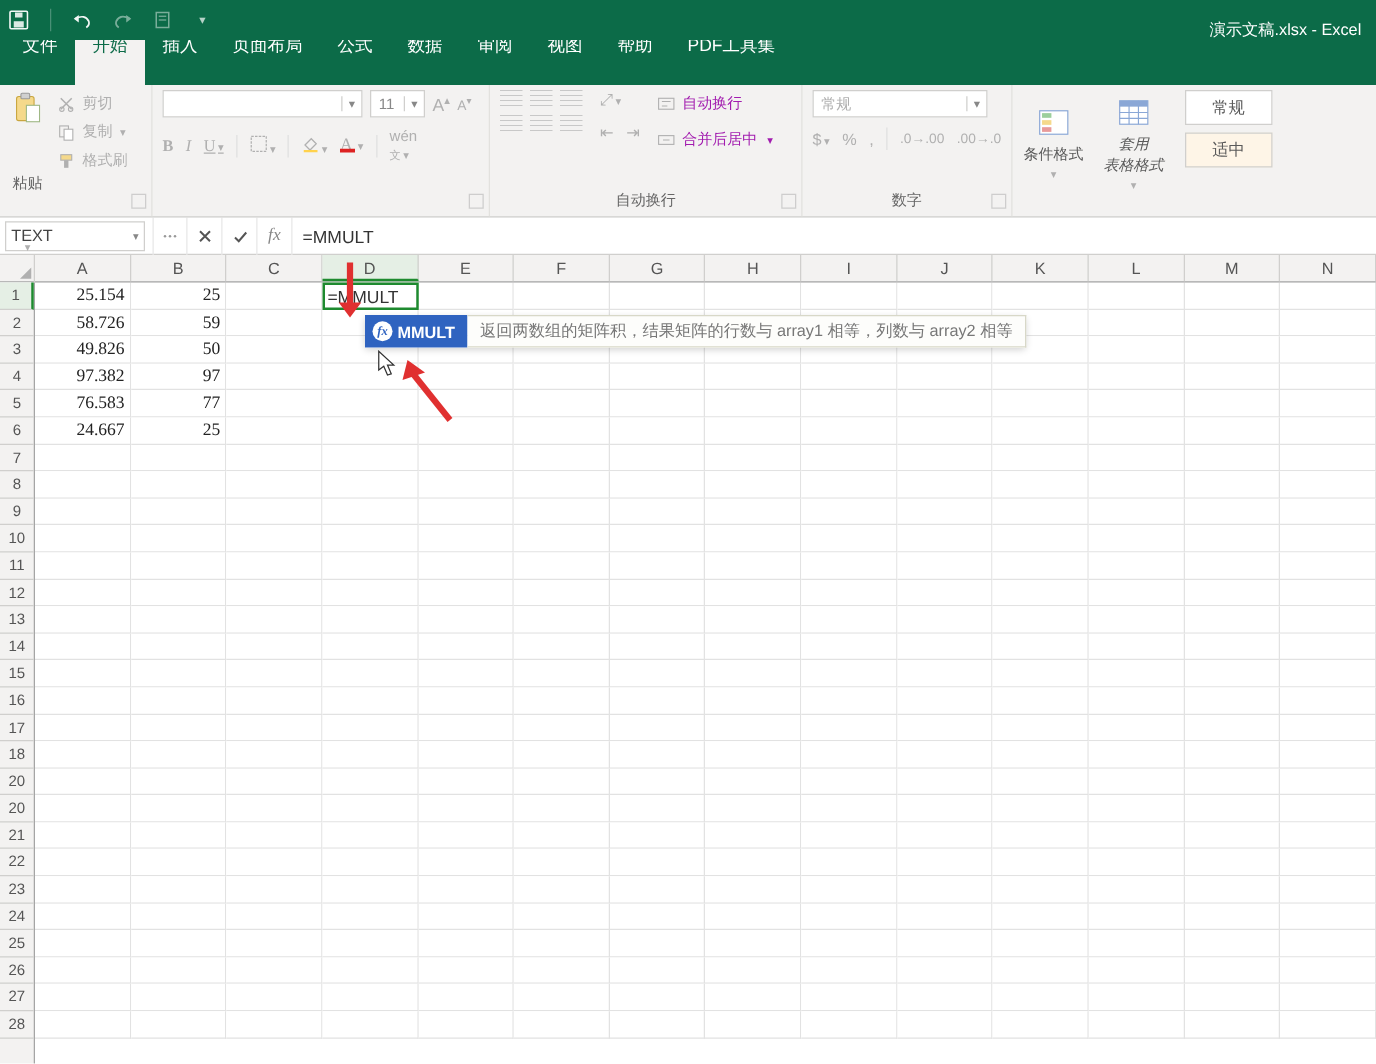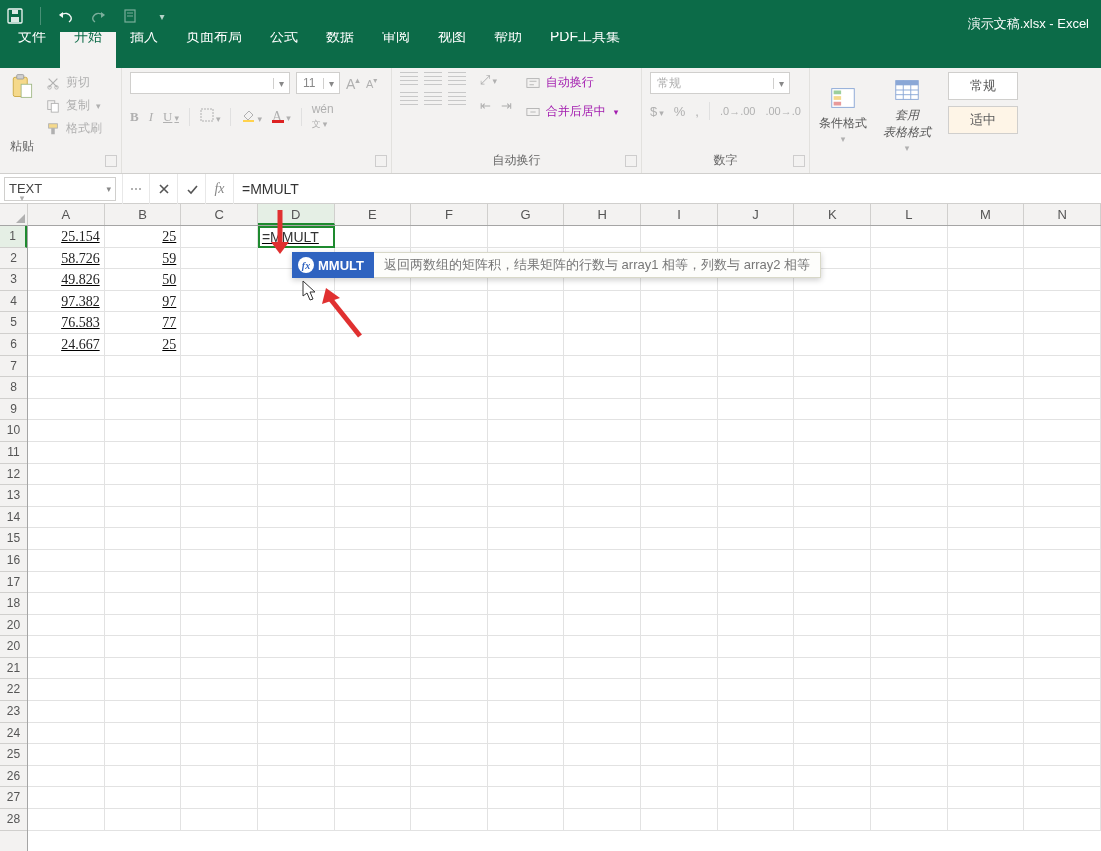--- a/index.html
+++ b/index.html
@@ -45,21 +45,21 @@
   .fx { font-style:italic; font-family:"Times New Roman",serif; font-size:14px; color:#888; }
   .finput { flex:1; padding:0 8px; font-size:14px; color:#333; height:30px; display:flex; align-items:center; }
 
   .sheet-area { position:relative; height:calc(851px - 32px - 36px - 106px - 30px); overflow:hidden; }
   .corner { position:absolute; left:0; top:0; width:28px; height:22px; background:#f3f2f1; border-right:1px solid #d0cfcd; border-bottom:1px solid #a5a5a5; z-index:2; }
   .corner::after{ content:""; position:absolute; right:2px; bottom:2px; width:0; height:0; border-left:9px solid transparent; border-bottom:9px solid #b0b0b0; }
   .colheads { position:absolute; left:28px; top:0; right:0; height:22px; display:flex; z-index:2; background:#f3f2f1; border-bottom:1px solid #a5a5a5; }
   .ch { width:77px; border-right:1px solid #d0cfcd; text-align:center; font-size:13px; color:#555; line-height:22px; }
   .rowheads { position:absolute; left:0; top:22px; width:28px; bottom:0; background:#f3f2f1; border-right:1px solid #a5a5a5; z-index:2; }
   .rh { height:21.6px; border-bottom:1px solid #d0cfcd; text-align:center; font-size:12px; color:#555; line-height:21.6px; }
-  .cells { position:absolute; left:28px; top:22px; right:0; bottom:0;text-decoration:underline; }
+  .cells { position:absolute; left:28px; top:22px; right:0; bottom:0; }
   .crow { display:flex; height:21.6px; }
   .cell { width:77px; border-right:1px solid #e2e2e2; border-bottom:1px solid #e2e2e2; font-size:14px; font-family:"SimSun","Times New Roman",serif; padding:0 4px; line-height:21.6px; text-align:right; color:#222; position:relative; background:#fff; }
   .editing { border:2px solid #1e8a2f; background:#fff; z-index:3; text-align:left; font-family:Arial,sans-serif; color:#333; padding:0 2px; line-height:19px; }
   .editing .eq { color:#333; }
   .tooltip { position:absolute; z-index:5; display:flex; align-items:stretch; box-shadow:0 2px 6px rgba(0,0,0,0.2); font-size:13px; }
   .tooltip .tip1 { background:#2f63c0; color:#fff; padding:3px 10px 3px 6px; display:flex; align-items:center; gap:4px; font-weight:bold; }
   .tooltip .tip1 .fxbadge { background:#fff; color:#2f63c0; border-radius:50%; width:16px; height:16px; font-size:10px; font-style:italic; display:flex; align-items:center; justify-content:center; font-family:"Times New Roman",serif; }
   .tooltip .tip2 { background:#fdfdfb; border:1px solid #d8d8c8; border-left:none; color:#777; padding:3px 10px; display:flex; align-items:center; }
   .arrow { position:absolute; z-index:10; }
   .arrow.red1 { left:265px; top:208px; }

